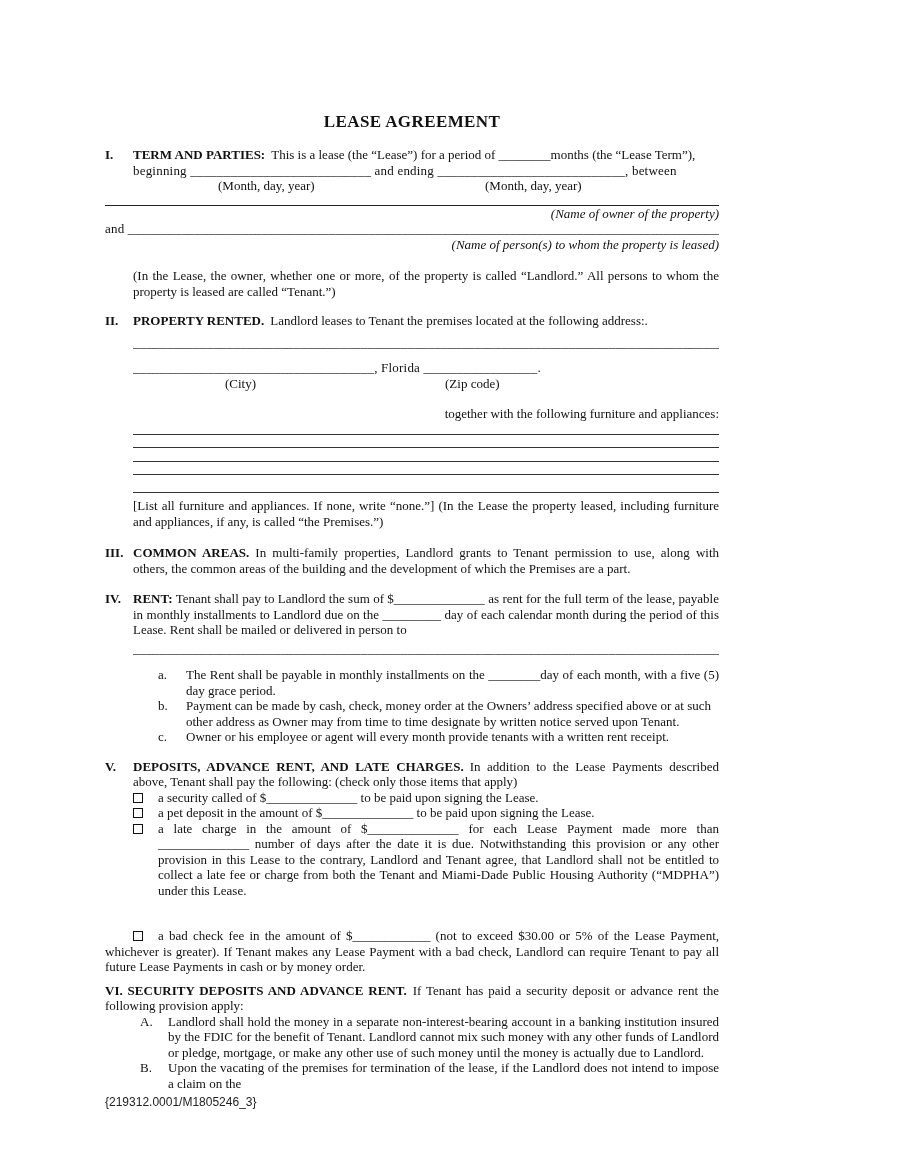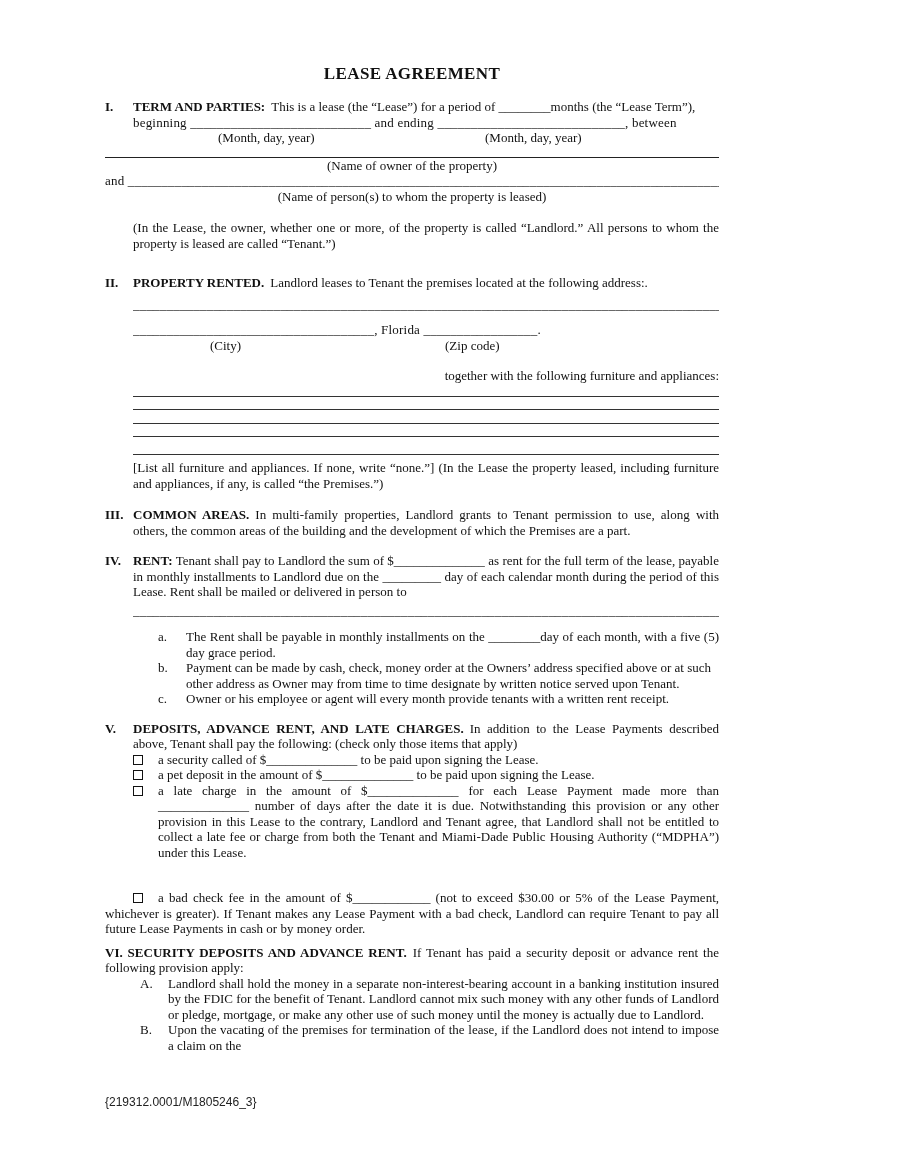--- a/index.html
+++ b/index.html
@@ -3,36 +3,36 @@
 <meta charset="utf-8">
 <style>
   html,body{margin:0;padding:0;background:#fff;}
   .page{
     position:relative;
     width:824px;height:1165px;
     background:#fff;
     font-family:"Liberation Serif","DejaVu Serif",serif;
     font-size:13px;line-height:15.5px;color:#111;
     box-sizing:border-box;
-    padding:64px 105px 0 105px;
+    padding:112px 105px 0 105px;
     overflow:hidden;
   }
   .title{
     font-size:17px;font-weight:bold;letter-spacing:.4px;
     text-align:center;margin:0 0 15px 0;line-height:20px;
   }
   p{margin:0;}
   .justify{text-align:justify;}
   .hang{position:relative;margin-left:28px;}
   .num{position:absolute;left:-28px;top:0;font-weight:bold;}
   b{font-weight:bold;}
   .hsep{display:inline-block;width:6px;}
   .cap-row{position:relative;height:15.5px;}
   .cap-abs{position:absolute;top:0;white-space:nowrap;}
-  .cap-center{text-align:center;}
+  .cap-center{text-align:right;font-style:italic;}
   .rule{border-top:1.6px solid #222;height:0;margin-top:11px;}
   .blankline{white-space:nowrap;overflow:hidden;letter-spacing:.2px;}
   .fline{border-top:1.2px solid #333;height:0;margin-top:12.5px;}
   .fline.first{margin-top:12px;}
   .fline.last{margin-top:17px;}
   .sub{position:relative;margin-left:53px;}
   .sub-m{position:absolute;left:-28px;top:0;}
   .chk{position:relative;margin-left:25px;}
   .box{
     position:absolute;left:-25px;top:3px;
@@ -44,21 +44,21 @@
     margin-right:15px;vertical-align:baseline;position:relative;top:.5px;
   }
   .ab{position:relative;margin-left:63px;}
   .ab-m{position:absolute;left:-28px;top:0;}
   .footer{
     position:absolute;left:105px;top:1095px;
     font-family:"Liberation Sans","DejaVu Sans",sans-serif;
     font-size:12px;color:#222;
   }
   .mt-note{margin-top:16px;}
-  .mt-sec2{margin-top:24px;}
+  .mt-sec2{margin-top:14px;}
   .mt-street{margin-top:6px;}
   .mt-city{margin-top:10px;}
   .mt-together{margin-top:15px;text-align:right;}
   .mt-listnote{margin-top:5px;}
   .mt-sec3{margin-top:16px;}
   .mt-sec4{margin-top:15px;}
   .mt-rentblank{margin-top:3px;}
   .mt-items{margin-top:11px;}
   .mt-sec5{margin-top:14px;}
   .mt-sec6{margin-top:8px;}
@@ -91,21 +91,21 @@
 
   <section class="mt-sec2">
     <div class="hang">
       <span class="num">II.</span>
       <p class="justify">
         <b>PROPERTY RENTED.</b><span class="hsep"></span><span>Landlord leases to Tenant the premises located at the following address:.</span>
       </p>
       <p class="blankline mt-street">_____________________________________________________________________________________________________</p>
       <p class="blankline mt-city">____________________________________, Florida _________________.</p>
       <div class="cap-row">
-        <span class="cap-abs" style="left:77px">(City)</span>
+        <span class="cap-abs" style="left:92px">(City)</span>
         <span class="cap-abs" style="left:312px">(Zip code)</span>
       </div>
       <p class="mt-together">together with the following furniture and appliances:</p>
       <div class="fline first"></div>
       <div class="fline"></div>
       <div class="fline"></div>
       <div class="fline"></div>
       <div class="fline last"></div>
       <p class="justify mt-listnote">[List all furniture and appliances.  If none, write “none.”]  (In the Lease the property leased, including furniture and appliances, if any, is called “the Premises.”)</p>
     </div>

